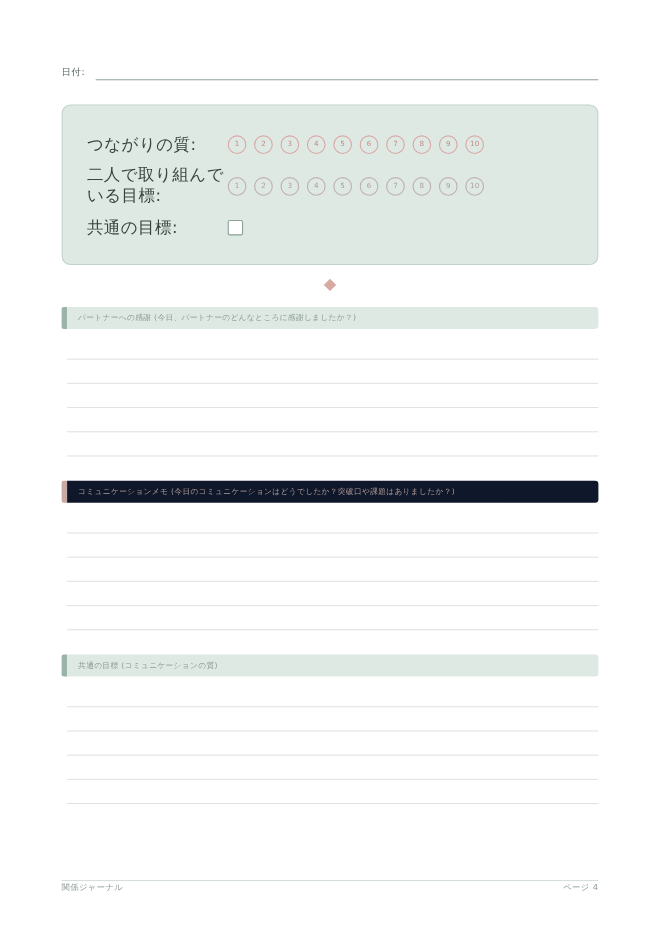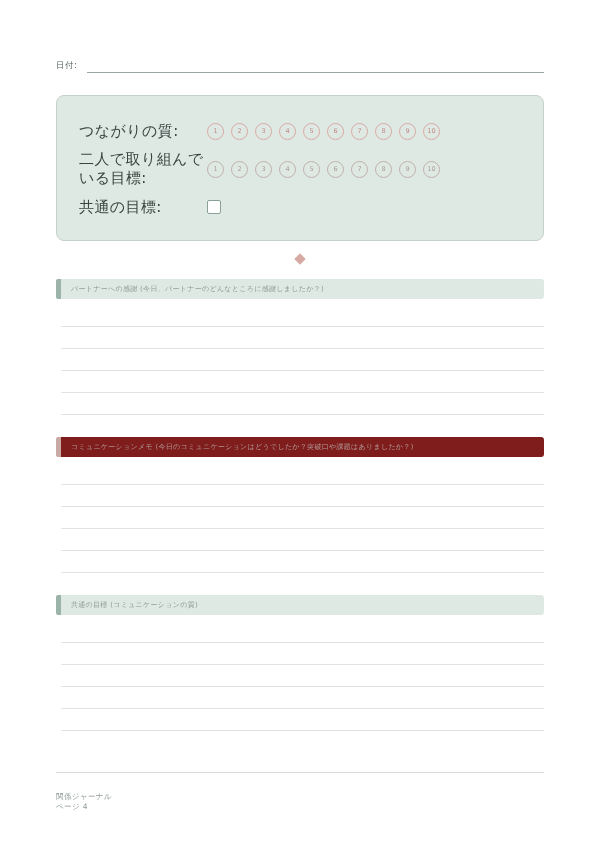--- a/index.html
+++ b/index.html
@@ -126,43 +126,42 @@
     align-items: center;
     padding-left: 10px;
     border-radius: 0 3px 3px 0;
   }
   .head-text {
     font-size: 7px;
     color: #8b9a93;
     letter-spacing: .3px;
   }
   .section.rose .head-bar { background: #c8a9a4; }
-  .section.rose .head-body { background: #7f1d1d; }
+  .section.rose .head-body { background: #0f172a; }
   .section.rose .head-text { color: #b09a96; }
 
   .lines { padding-left: 5px; }
   .line {
     height: 22px;
     border-bottom: 1px solid #dfe4e1;
   }
 
   
   .footer {
     position: absolute;
     left: 56px;
     right: 56px;
     bottom: 36px;
     border-top: 1px solid #d8dedb;
-    padding-top: 19px;
+    padding-top: 1px;
     display: flex;
     justify-content: space-between;
     font-size: 7.5px;
     color: #8e9a95;
     letter-spacing: .4px;
-    flex-direction: column;
   }
 </style>
 </head>
 <body>
 
 <div class="page">
 
   <div class="date-row">
     <span class="date-label">日付:</span>
     <span class="date-line"></span>

